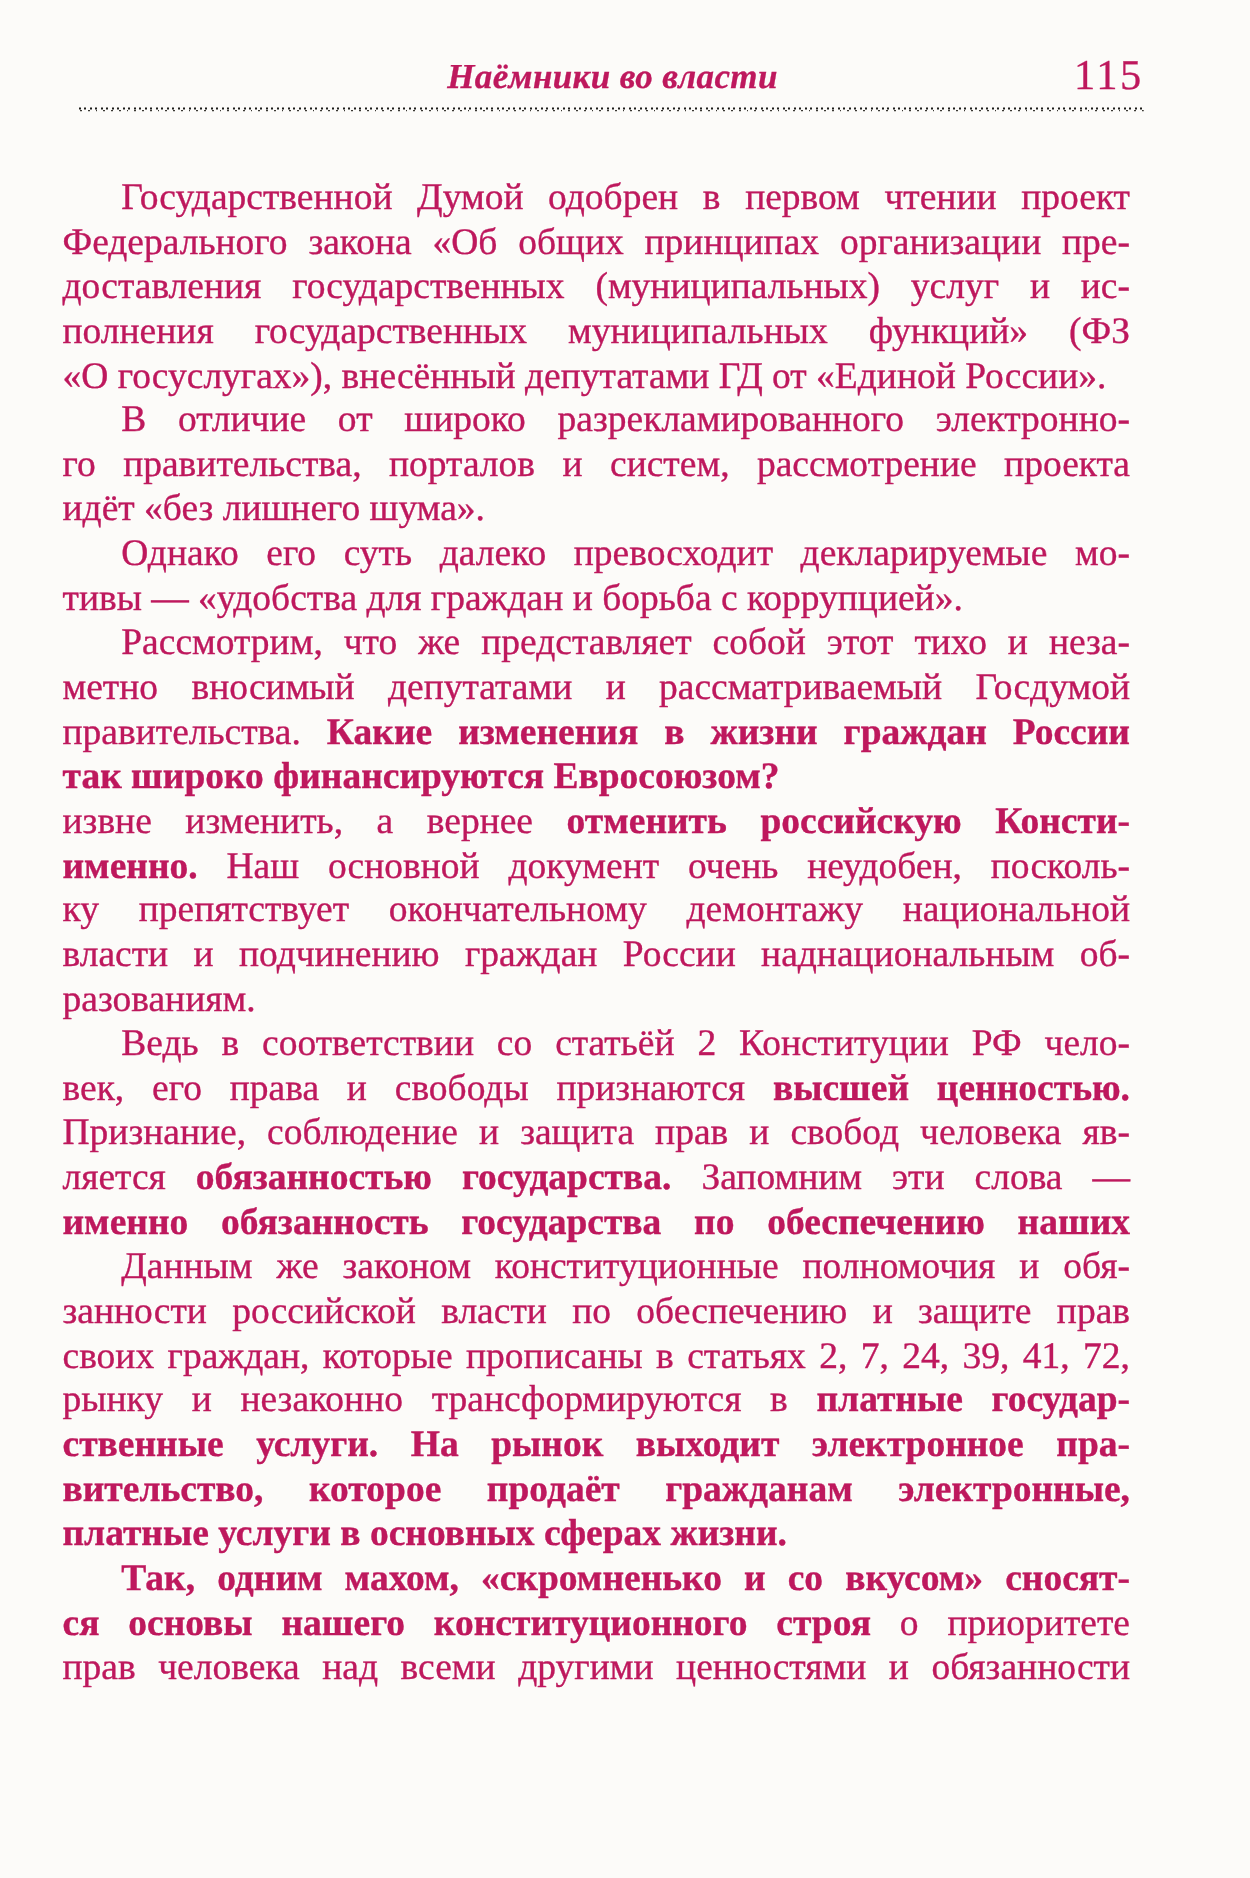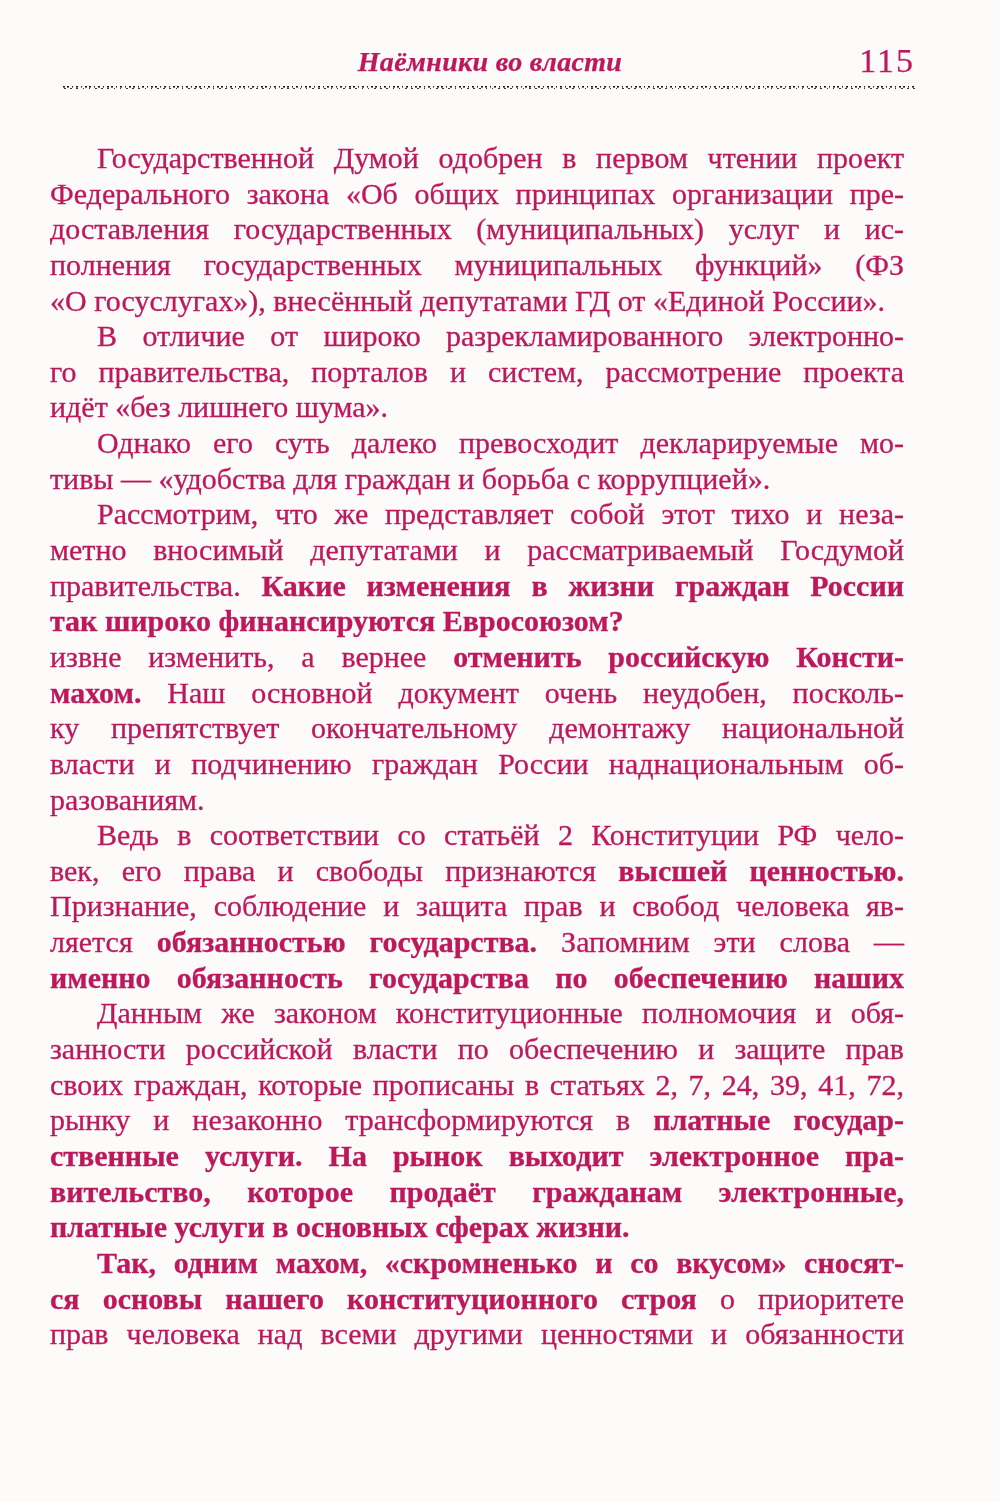--- a/index.html
+++ b/index.html
@@ -113,21 +113,21 @@
         <div class="line pend"><span class="">тивы — «удобства для граждан и борьба с коррупцией».</span></div>
       </div>
       <div class="para">
         <div class="line ind"><span class="">Рассмотрим, что же представляет собой этот тихо и неза-</span></div>
         <div class="line"><span class="">метно вносимый депутатами и рассматриваемый Госдумой</span></div>
         <div class="line"><span class="">правительства. </span><span class="b">Какие изменения в жизни граждан России</span></div>
         <div class="line pend"><span class="b">так широко финансируются Евросоюзом?</span></div>
       </div>
       <div class="para">
         <div class="line"><span class="">извне изменить, а вернее </span><span class="b">отменить российскую Консти-</span></div>
-        <div class="line"><span class="b">махом.</span><span class=""> Наш основной документ очень неудобен, посколь-</span></div>
+        <div class="line"><span class="b">именно.</span><span class=""> Наш основной документ очень неудобен, посколь-</span></div>
         <div class="line"><span class="">ку препятствует окончательному демонтажу национальной</span></div>
         <div class="line"><span class="">власти и подчинению граждан России наднациональным об-</span></div>
         <div class="line pend"><span class="">разованиям.</span></div>
       </div>
       <div class="para">
         <div class="line ind"><span class="">Ведь в соответствии со статьёй 2 Конституции РФ чело-</span></div>
         <div class="line"><span class="">век, его права и свободы признаются </span><span class="b">высшей ценностью.</span></div>
         <div class="line"><span class="">Признание, соблюдение и защита прав и свобод человека яв-</span></div>
         <div class="line"><span class="">ляется </span><span class="b">обязанностью государства.</span><span class=""> Запомним эти слова —</span></div>
         <div class="line"><span class="b">именно обязанность государства по обеспечению наших</span></div>

